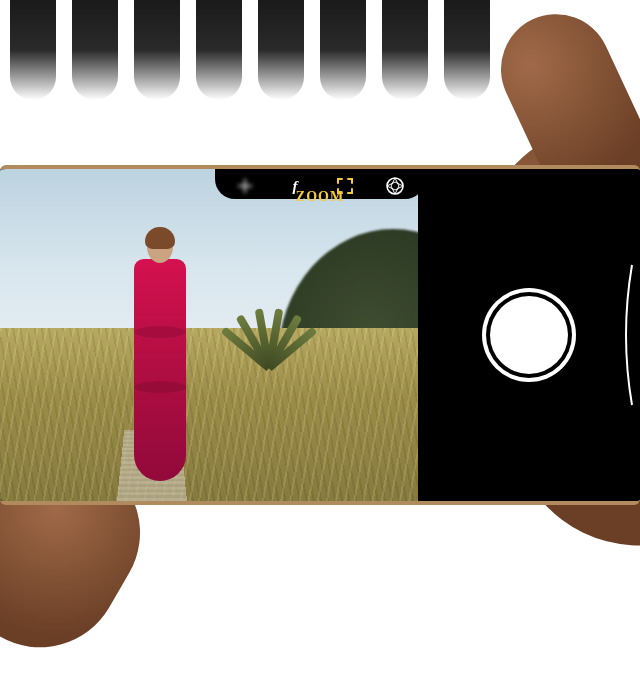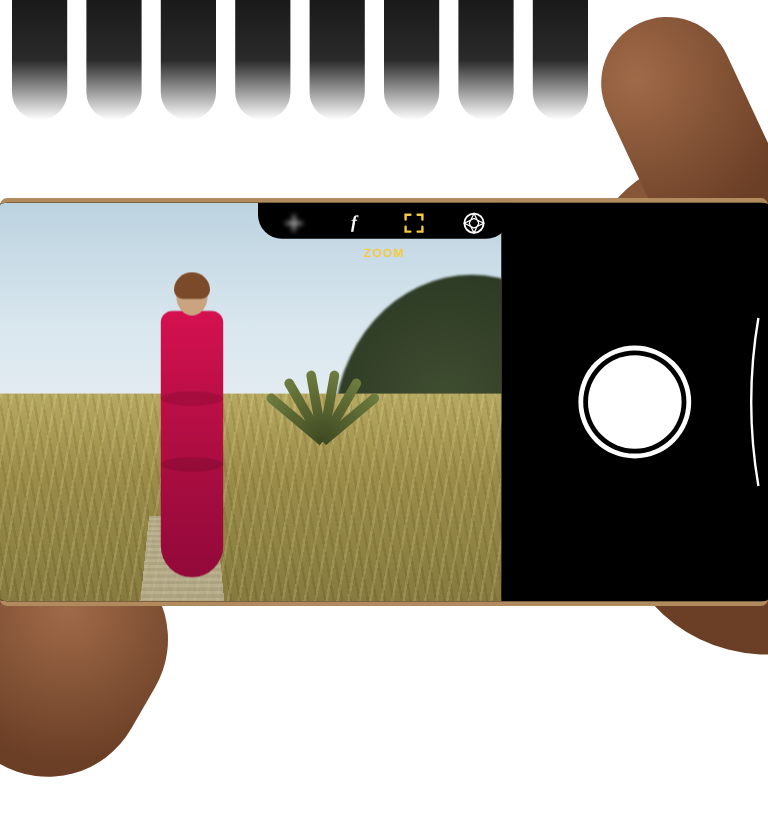--- a/index.html
+++ b/index.html
@@ -193,25 +193,26 @@
       padding: 0 8px;
     }
     .tool {
       width: 22px; height: 22px;
       display: flex; align-items: center; justify-content: center;
       color: #fff; font-size: 15px; font-weight: 600;
     }
     .tool.blur { filter: blur(2px); opacity: 0.8; }
     .tool.active { color: #f6c93e; }
     .zoom-label {
-      position: absolute; top: 37px; left: 50%;
+      position: absolute; top: 20px; left: 50%;
       transform: translateX(-50%);
       color: #f6c93e;
-      font-size: 10px; font-weight: 700; letter-spacing: 1px;
+      font-size: 14px; font-weight: 700; letter-spacing: 1px;
       z-index: 6;
+      font-family: Liberation Serif, serif;
     }
   </style>
 </head>
 <body>
 
 <div class="top-strips">
   <div class="strip" style="left:10px"></div>
   <div class="strip" style="left:72px"></div>
   <div class="strip" style="left:134px"></div>
   <div class="strip" style="left:196px"></div>

